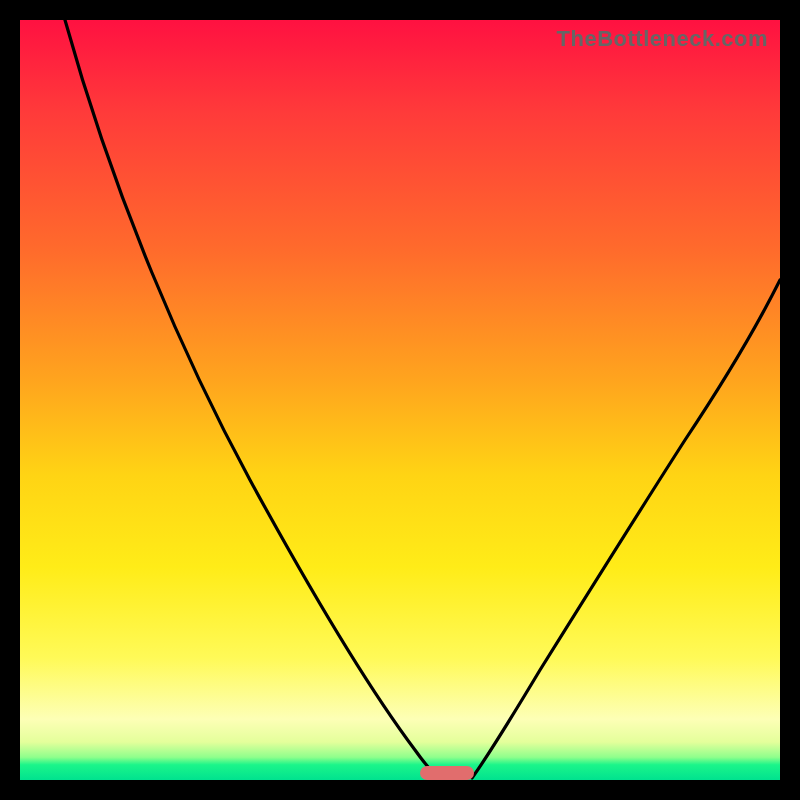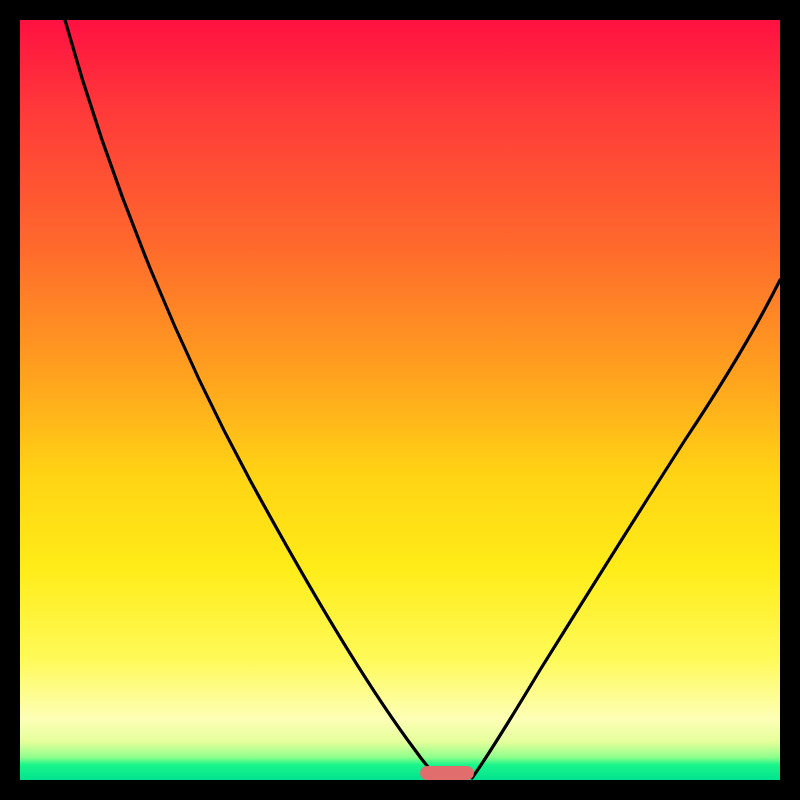--- a/index.html
+++ b/index.html
@@ -61,20 +61,21 @@
     background: #e16d6d;
     border-radius: 999px;
   }
 </style>
 </head>
 <body>
 
 <div class="frame">
   <div class="plot-area">
 
+    <div class="watermark">TheBottleneck.com</div>
 
     <svg class="curve-svg" viewBox="0 0 760 760" preserveAspectRatio="none">
       <path d="M 45 0
                C 95 180, 165 340, 230 460
                C 290 570, 350 670, 395 730
                C 405 744, 412 752, 418 758" fill="none" stroke="#000" stroke-width="3.2" stroke-linecap="round"></path>
       <path d="M 452 758
                C 465 740, 490 700, 520 650
                C 570 570, 620 490, 665 420
                C 705 360, 740 300, 760 260" fill="none" stroke="#000" stroke-width="3.2" stroke-linecap="round"></path>

